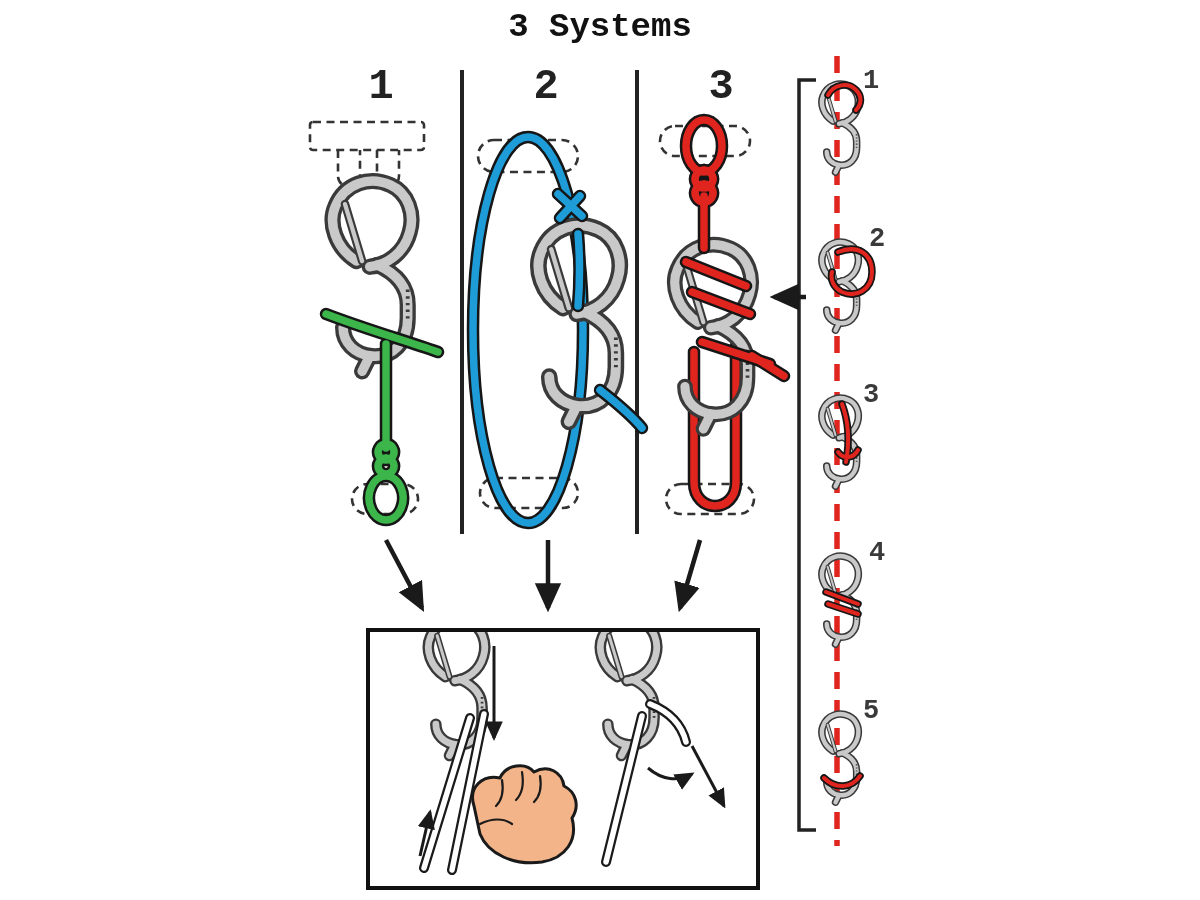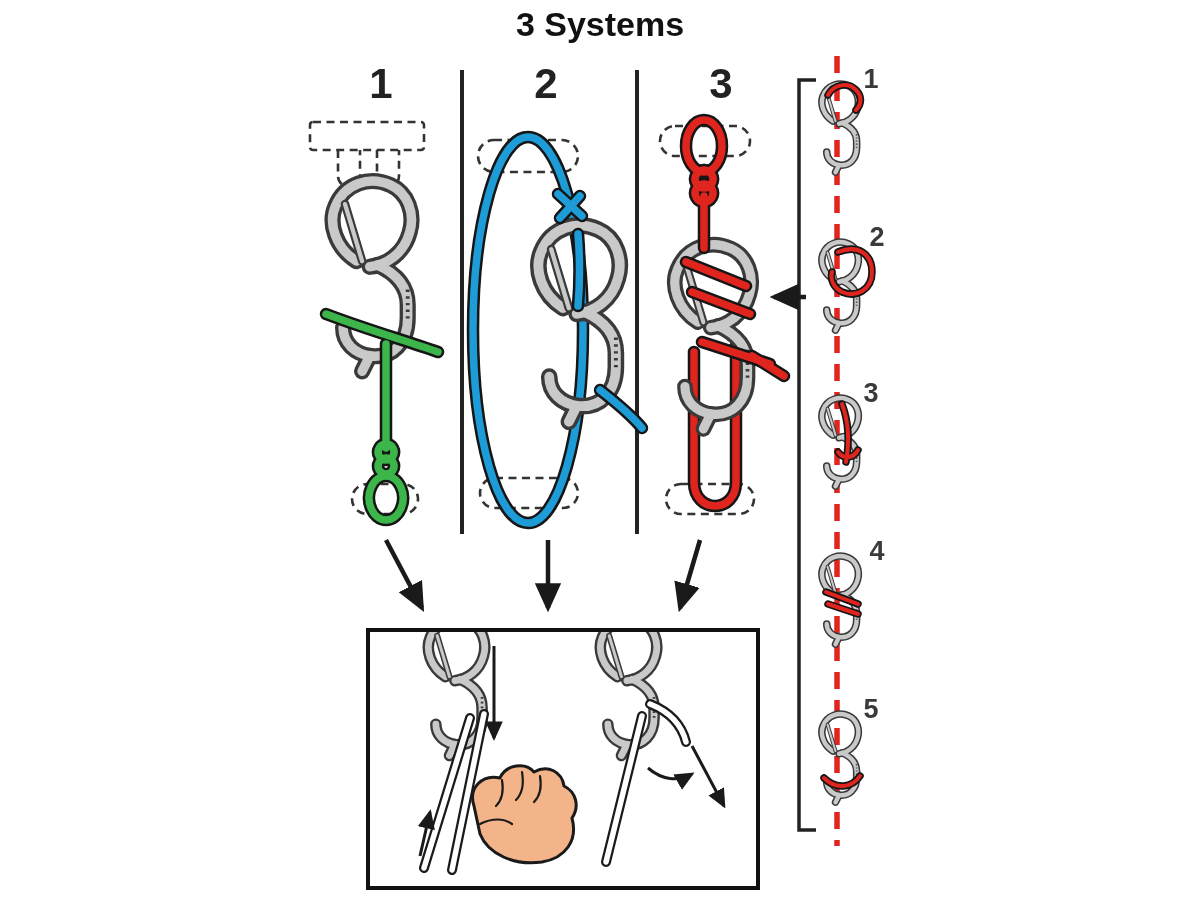--- a/index.html
+++ b/index.html
@@ -1,16 +1,16 @@
 <!DOCTYPE html>
 <html style="--background: #ffffff; --rope-green: #3cb54a; --rope-blue: #1e9cd7; --rope-red: #e0251f; --rope-outline: #161616; --device-fill: #c9c9c9; --device-outline: #3a3a3a; --dashed-anchor: #333333; --arrow: #1a1a1a; --hand-skin: #f2b488;"><head>
 <meta charset="utf-8">
 <style>
   html,body{margin:0;padding:0;background:#fff;}
-  .stage{width:1200px;height:900px;position:relative;background:var(--background,#fff);font-family:Liberation Sans, sans-serif;overflow:hidden;}
+  .stage{width:1200px;height:900px;position:relative;background:var(--background,#fff);font-family:Liberation Mono, monospace;overflow:hidden;}
   svg{display:block;}
   .title{font-weight:bold;font-size:34px;text-anchor:middle;fill:#111;}
   .col-label{font-weight:bold;font-size:42px;text-anchor:middle;fill:#222;}
   .step-label{font-weight:bold;font-size:27px;text-anchor:middle;fill:#3a3a3a;}
   .dev-outline{fill:none;stroke:var(--device-outline,#3a3a3a);stroke-width:17;stroke-linecap:round;stroke-linejoin:round;}
   .dev-core{fill:none;stroke:var(--device-fill,#c9c9c9);stroke-width:10;stroke-linecap:round;stroke-linejoin:round;}
   .gate-outline{fill:none;stroke:var(--device-outline,#3a3a3a);stroke-width:9;stroke-linecap:round;}
   .gate-core{fill:none;stroke:var(--device-fill,#c9c9c9);stroke-width:4.5;stroke-linecap:round;}
   .teeth{fill:none;stroke:var(--device-outline,#3a3a3a);stroke-width:4;stroke-dasharray:2.5 4.5;}
   .rope-outline{fill:none;stroke:var(--rope-outline,#161616);stroke-width:12.5;stroke-linecap:round;stroke-linejoin:round;}

